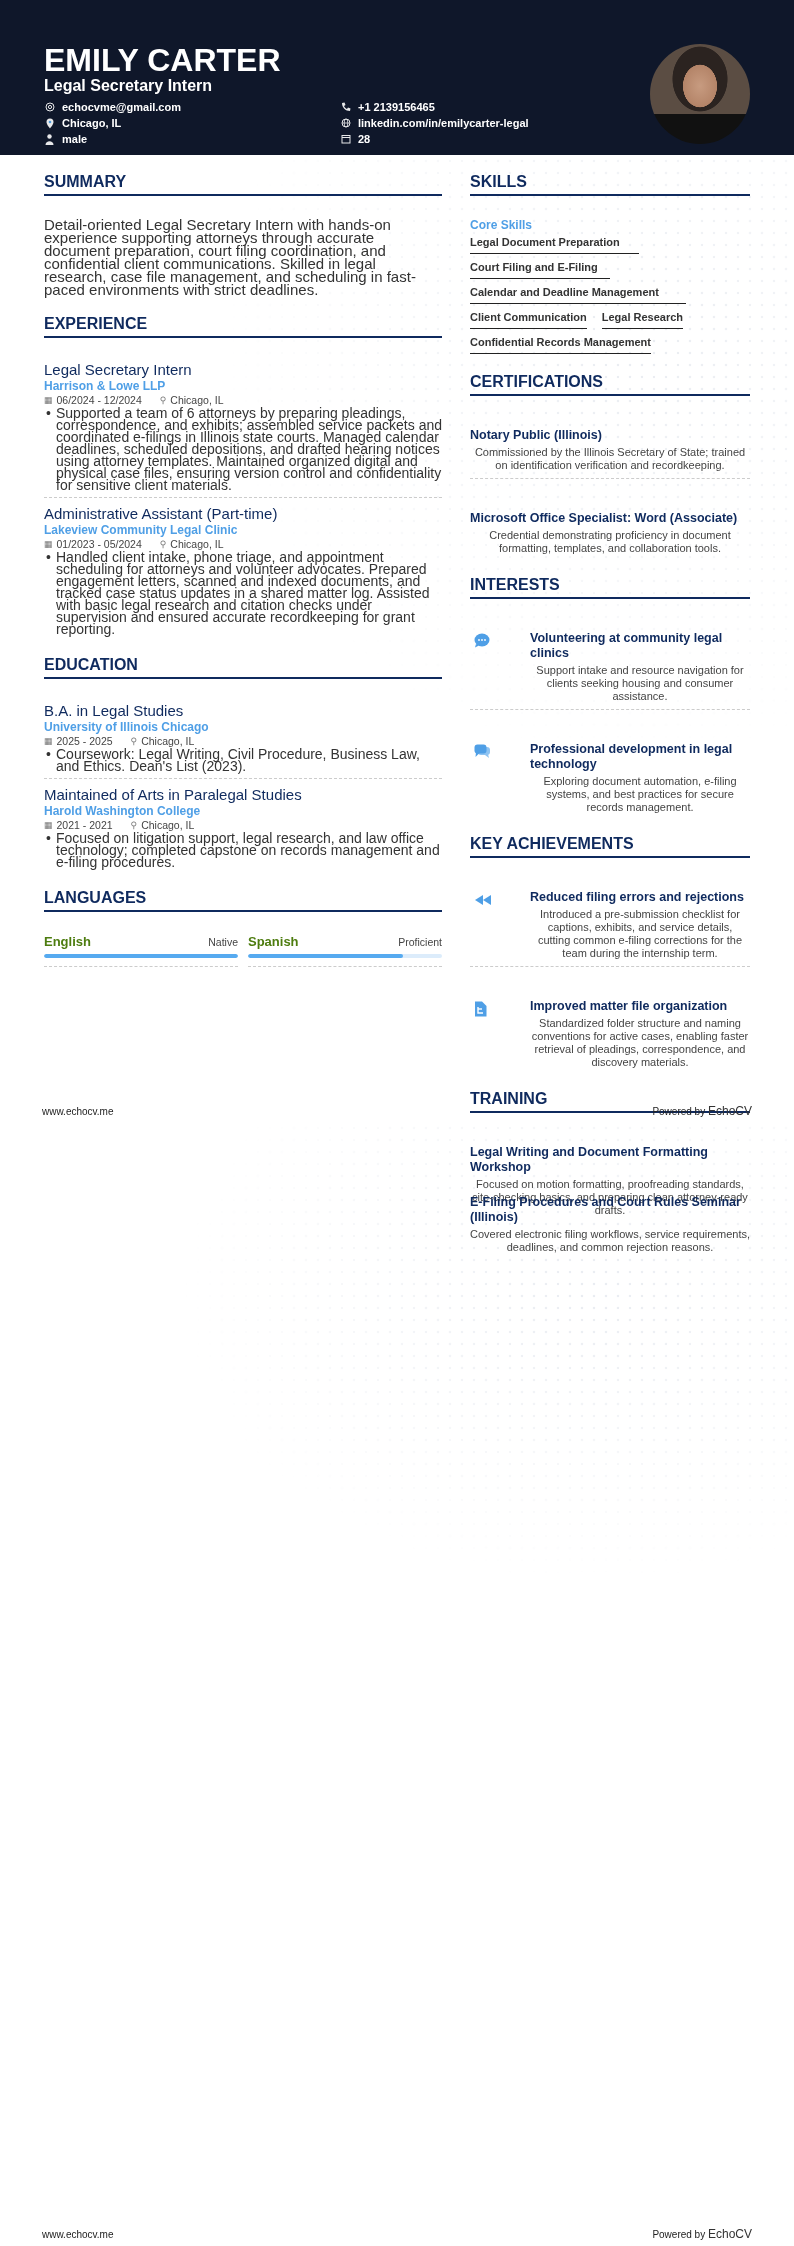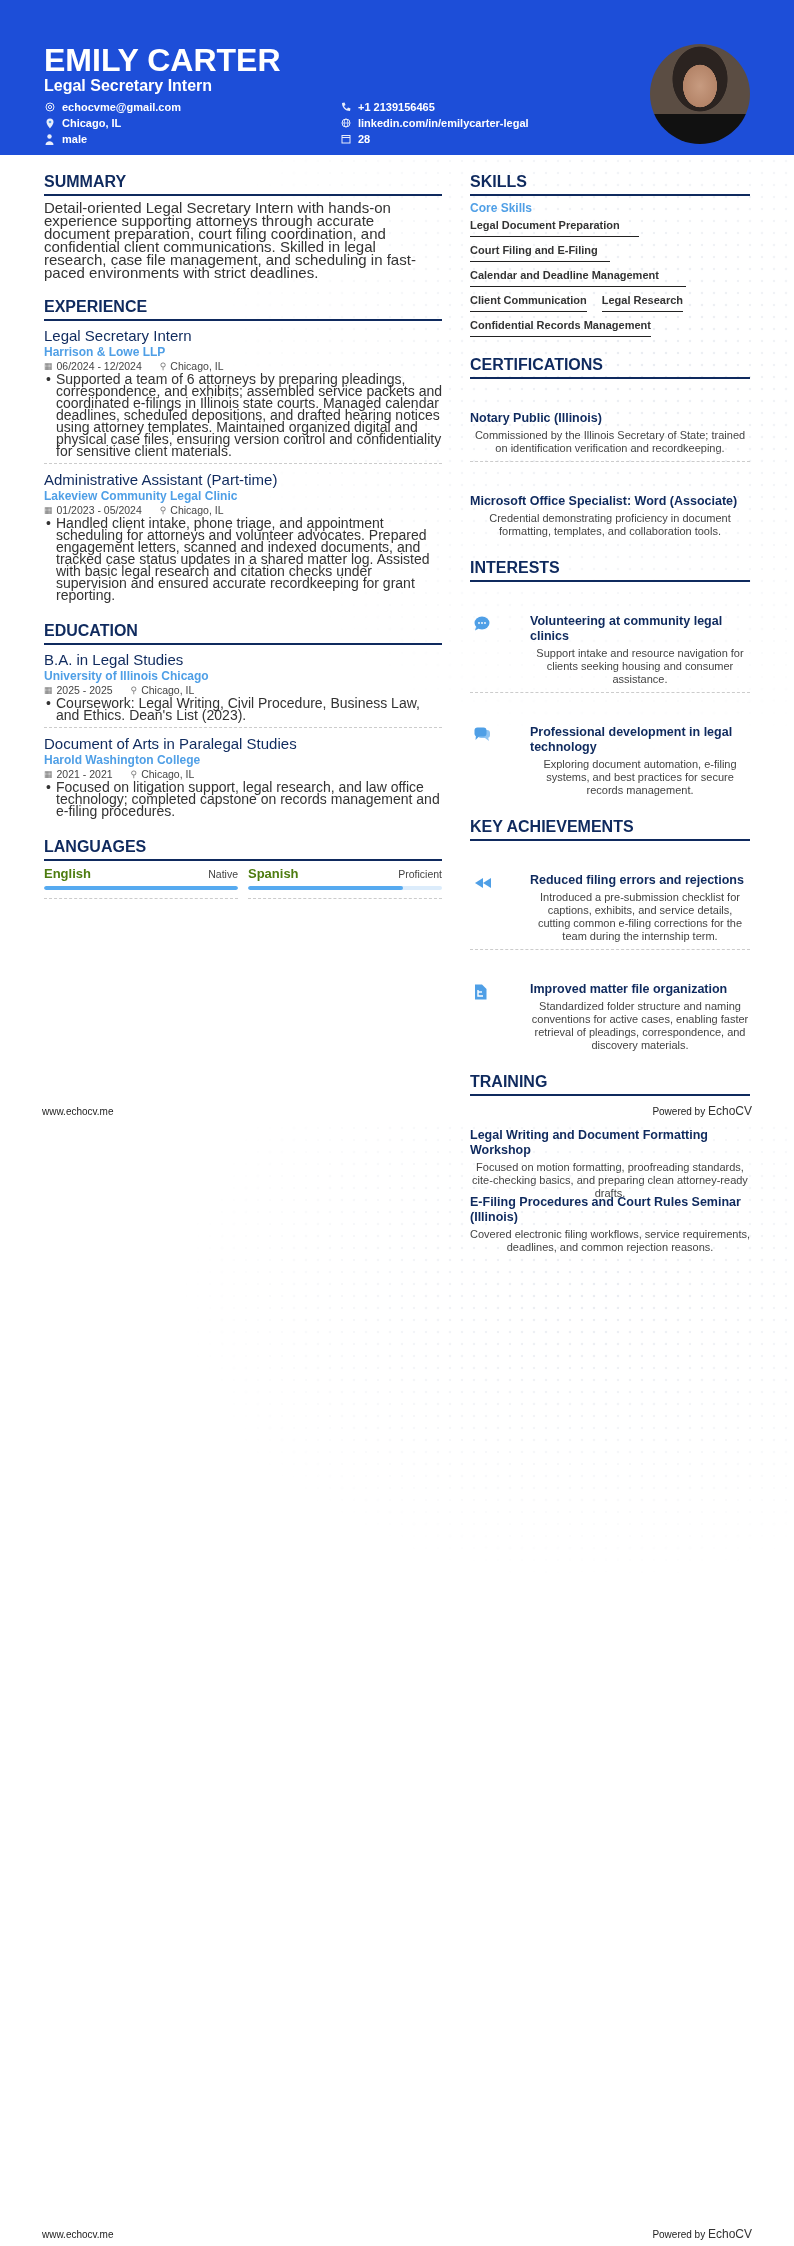--- a/index.html
+++ b/index.html
@@ -26,21 +26,21 @@
     }
     .dots.p2 {
       top: 1122px; height: 560px;
       -webkit-mask-image: radial-gradient(ellipse 70% 70% at 75% 30%, rgba(0,0,0,1) 0%, rgba(0,0,0,0) 75%);
       mask-image: radial-gradient(ellipse 70% 70% at 75% 30%, rgba(0,0,0,1) 0%, rgba(0,0,0,0) 75%);
     }
     header {
       position: absolute;
       top: 0; left: 0;
       width: 794px; height: 155px;
-      background: #1d4ed8;
+      background: #0f172a;
       color: #fff;
     }
     .name {
       position: absolute;
       left: 44px; top: 42px;
       font-size: 32px;
       font-weight: bold;
       letter-spacing: 0px;
       line-height: 36px;
     }
@@ -97,21 +97,21 @@
       width: 280px;
     }
     .section { margin-bottom: 14px; }
     .sec-head {
       font-size: 16px;
       font-weight: bold;
       color: #0f2a5e;
       line-height: 20px;
       padding-bottom: 2px;
       border-bottom: 2.5px solid #0f2a5e;
-      margin-bottom: 5px;
+      margin-bottom: 22px;
     }
     .summary-text {
       font-size: 15px;
       line-height: 13px;
       color: #333;
     }
     .entry { padding-bottom: 6px; margin-bottom: 6px; border-bottom: 1px dashed #ccc; }
     .entry:last-child { border-bottom: none; }
     .entry-title {
       font-size: 15px;
@@ -309,21 +309,21 @@
         <span class="ic">▦</span>
         <span>2025 - 2025</span>
         <span class="loc">
             <span class="ic">⚲</span>
             <span>Chicago, IL</span>
           </span>
       </div>
       <div class="bullet">Coursework: Legal Writing, Civil Procedure, Business Law, and Ethics. Dean's List (2023).</div>
     </div>
     <div class="entry">
-      <div class="entry-title">Document of Arts in Paralegal Studies</div>
+      <div class="entry-title">Maintained of Arts in Paralegal Studies</div>
       <div class="entry-org">Harold Washington College</div>
       <div class="entry-meta">
         <span class="ic">▦</span>
         <span>2021 - 2021</span>
         <span class="loc">
             <span class="ic">⚲</span>
             <span>Chicago, IL</span>
           </span>
       </div>
       <div class="bullet">Focused on litigation support, legal research, and law office technology; completed capstone on records management and e-filing procedures.</div>

